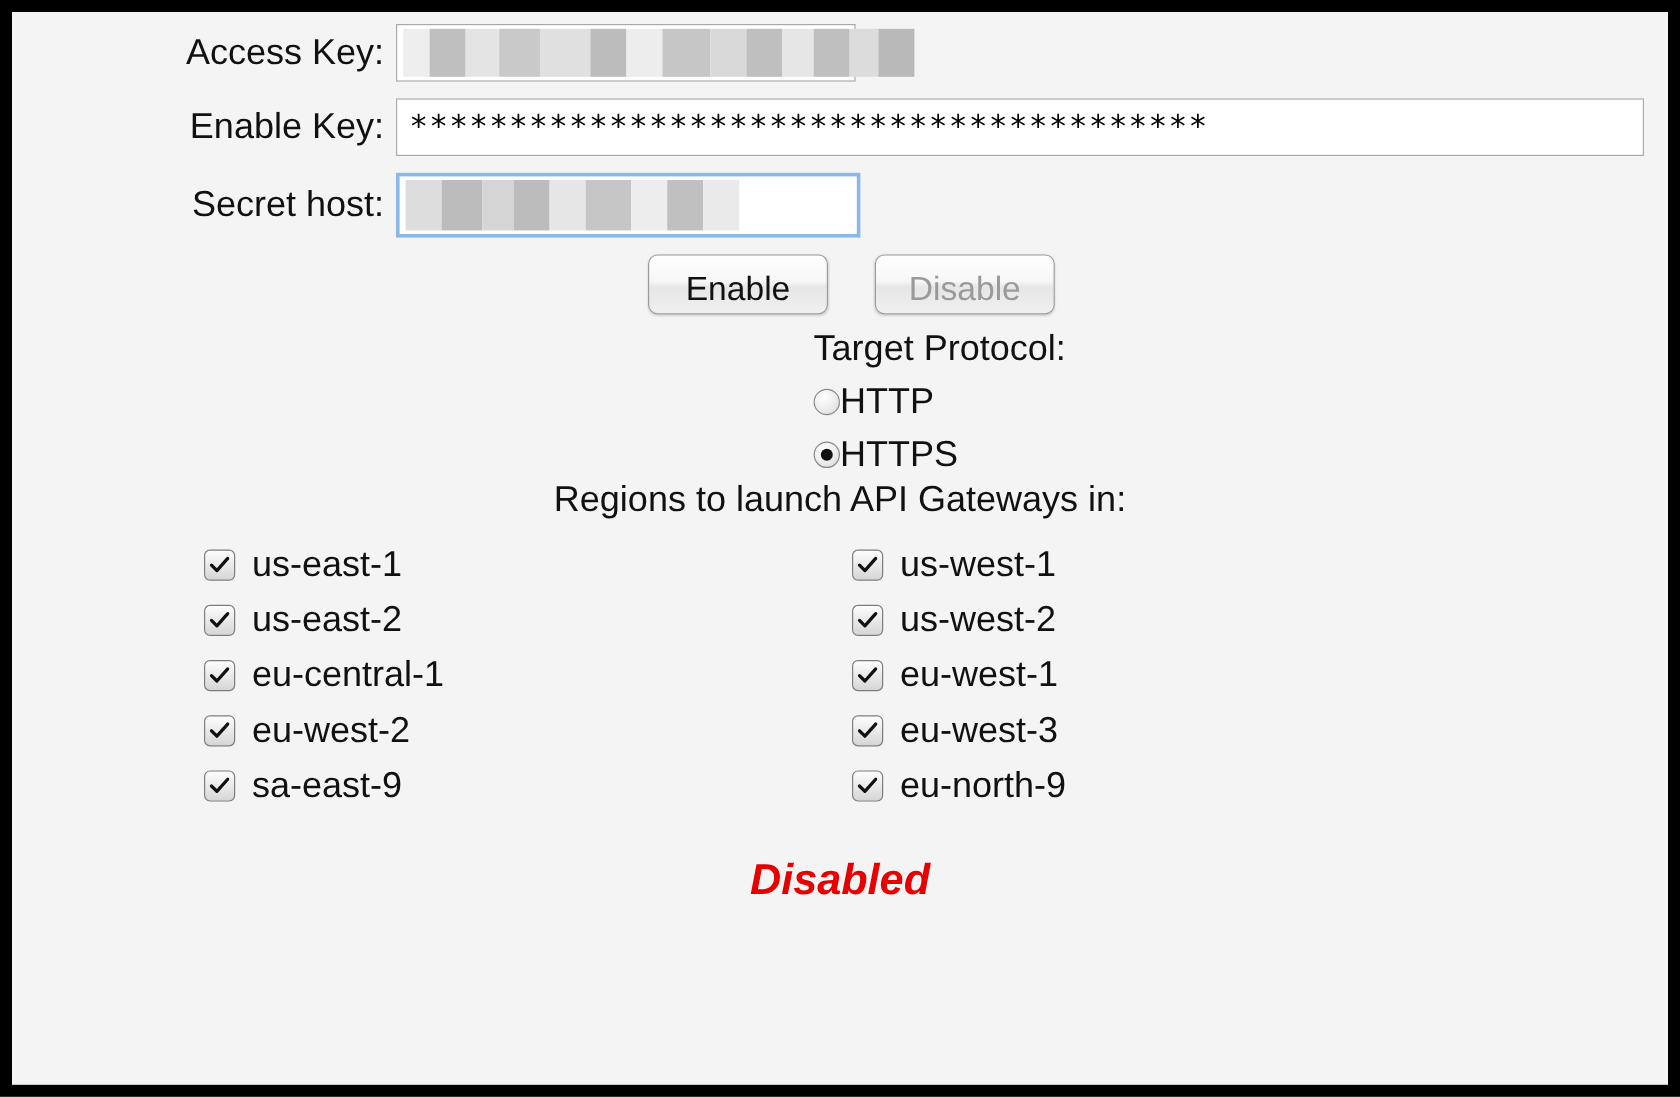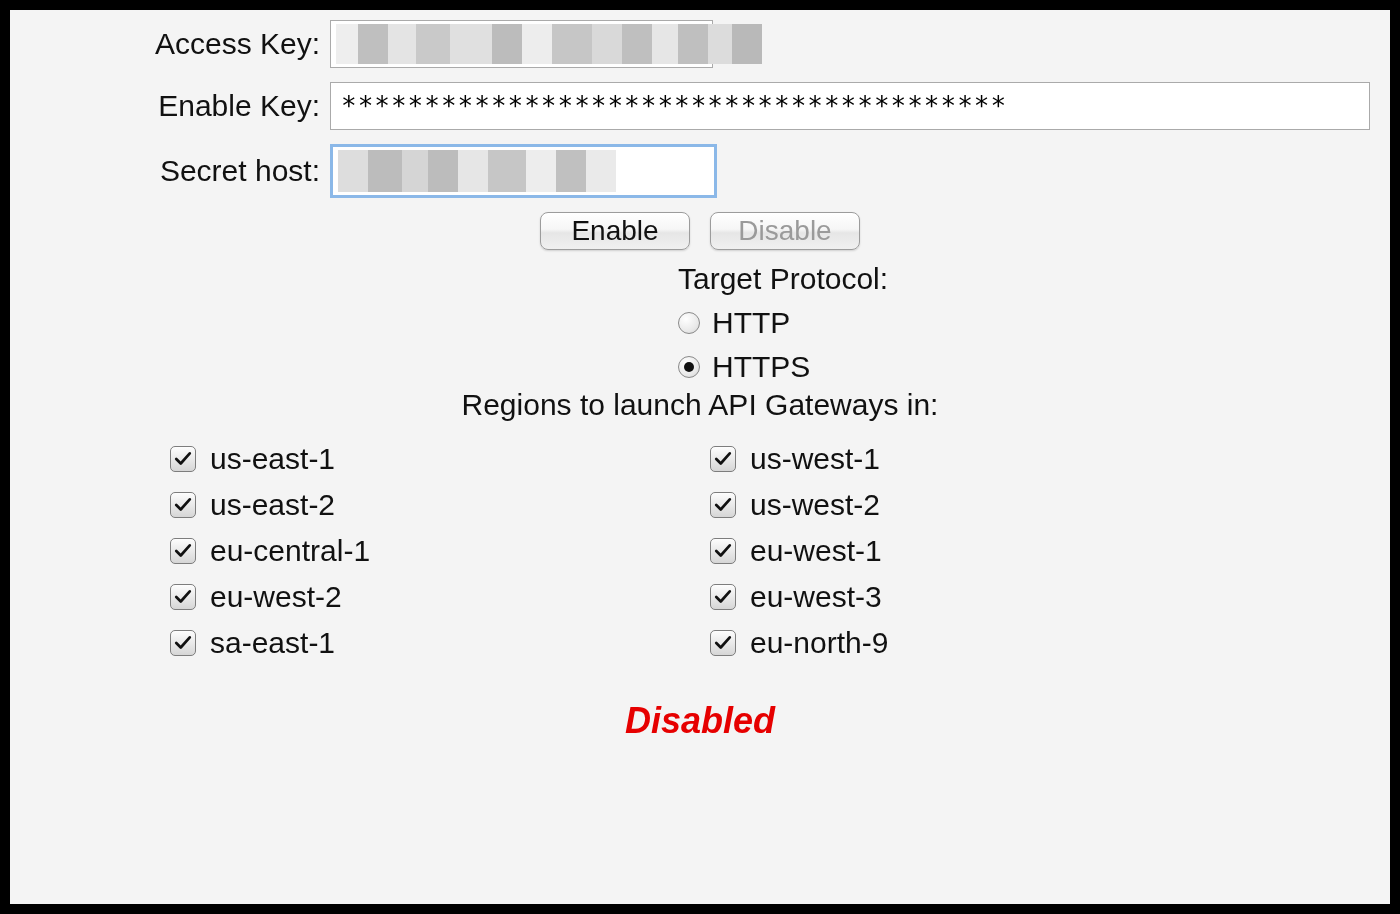--- a/index.html
+++ b/index.html
@@ -80,40 +80,41 @@
   .rB .px:nth-child(9){width:30px;background:#eaeaea;}
 
   .btn-row {
     display:flex;
     justify-content:center;
     gap:20px;
     margin-top:6px;
   }
   .aqua-btn {
     min-width:150px;
-    height:38px;
+    height:50px;
     border:1px solid #9c9c9c;
     border-radius:8px;
     background:linear-gradient(to bottom,#ffffff 0%,#f6f6f6 45%,#e6e6e6 55%,#f0f0f0 100%);
     font-size:28px;
     font-family:inherit;
     color:#111;
-    padding:2px 22px;
+    padding:12px 22px;
     box-shadow:0 1px 0 rgba(255,255,255,.6) inset,0 1px 2px rgba(0,0,0,.15);
     cursor:pointer;
+    margin-left:19px;
   }
   .aqua-btn.disabled { color:#9a9a9a; cursor:default; }
 
   .protocol-block {
     margin-top:8px;
     margin-left:648px;
     line-height:1.4;
   }
   .radio-row {
-    display:flex; align-items:center; gap:12px;
+    display:flex; align-items:center; 
     margin-top:2px;
     text-align:right;
   }
   .radio {
     width:22px;height:22px;border-radius:50%;
     border:1px solid #8a8a8a;
     background:radial-gradient(circle at 35% 30%,#fff 0%,#e8e8e8 65%,#cfcfcf 100%);
     display:inline-flex;align-items:center;justify-content:center;
     cursor:pointer;
   }
@@ -289,21 +290,21 @@
           </svg>
         </span>
         <span>eu-west-3</span>
       </div>
       <div class="check-row">
         <span class="checkbox checked">
           <svg viewBox="0 0 16 16">
             <path d="M2 8 L6 12 L14 3" fill="none" stroke="#111" stroke-width="2.4" stroke-linecap="round" stroke-linejoin="round"></path>
           </svg>
         </span>
-        <span>sa-east-1</span>
+        <span>sa-east-9</span>
       </div>
       <div class="check-row">
         <span class="checkbox checked">
           <svg viewBox="0 0 16 16">
             <path d="M2 8 L6 12 L14 3" fill="none" stroke="#111" stroke-width="2.4" stroke-linecap="round" stroke-linejoin="round"></path>
           </svg>
         </span>
         <span>eu-north-9</span>
       </div>
     </div>

